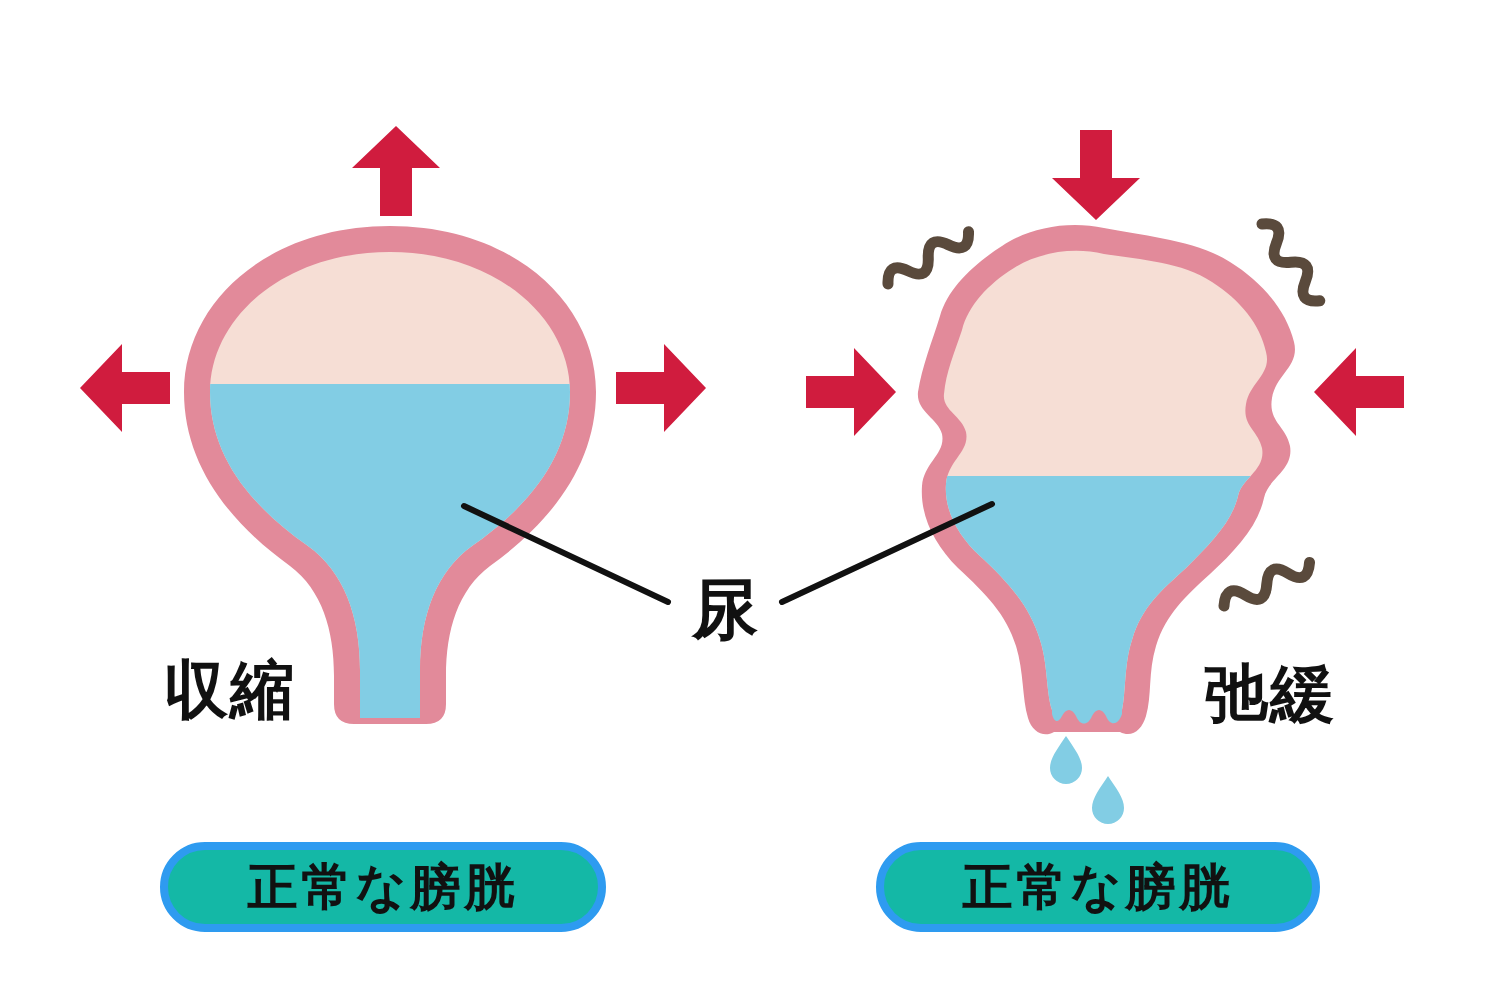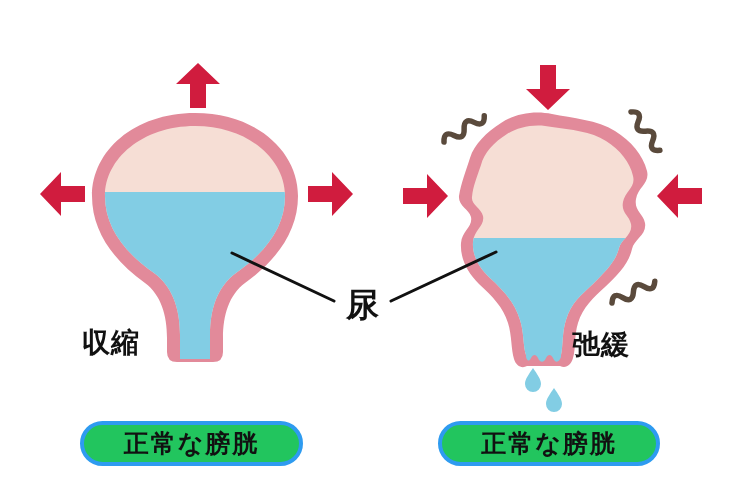--- a/index.html
+++ b/index.html
@@ -11,26 +11,26 @@
   .wall{fill:var(--wall-pink,#e28a9a);}
   .lining{fill:var(--inner-pink,#f6ded5);}
   .urine{fill:var(--urine-blue,#82cde4);}
   .arrow{fill:var(--arrow-red,#d01c3e);}
   .squiggle{stroke:var(--squiggle-brown,#5a4a3c);stroke-width:5.5;fill:none;stroke-linecap:round;}
   .pointer{stroke:var(--text-black,#111);stroke-width:3;stroke-linecap:round;}
   .lbl{
     position:absolute;color:var(--text-black,#111);font-weight:bold;line-height:1;
     white-space:nowrap;letter-spacing:1px;
   }
-  .state-lbl{font-size:28px;}
+  .state-lbl{font-size:32px;}
   .urine-lbl{font-size:33px;width:50px;text-align:center;}
   .caption{
     position:absolute;height:45px;box-sizing:border-box;
     border:4.5px solid var(--button-border-blue,#2e9bf0);
-    border-radius:24px;background:#22c55e;color:var(--text-black,#111);
+    border-radius:24px;background:#14b8a6;color:var(--text-black,#111);
     display:flex;align-items:center;justify-content:center;
     font-size:25px;font-weight:bold;letter-spacing:2px;text-align:center;
   }
 </style>
 </head>
 <body>
 
 <div class="stage">
 
   <svg width="750" height="500" viewBox="0 0 750 500">
@@ -69,21 +69,21 @@
       <use href="#drop" class="urine" transform="translate(533,379)"></use>
       <use href="#drop" class="urine" transform="translate(554,399)"></use>
     </g>
 
     <line class="pointer" x1="232" y1="253" x2="334" y2="301"></line>
     <line class="pointer" x1="391" y1="301" x2="496" y2="252"></line>
   </svg>
 
   <div class="lbl state-lbl" style="left:82px;top:329px;">収縮</div>
 
-  <div class="lbl state-lbl" style="left:572px;top:331px;">弛緩</div>
+  <div class="lbl state-lbl" style="left:602px;top:331px;">弛緩</div>
 
   <div class="lbl urine-lbl" style="left:338px;top:288px;">尿</div>
 
   <div class="caption" style="left:80px;top:421px;width:223px;">正常な膀胱</div>
 
   <div class="caption" style="left:438px;top:421px;width:222px;">正常な膀胱</div>
 
 </div>
 
 </body></html>

